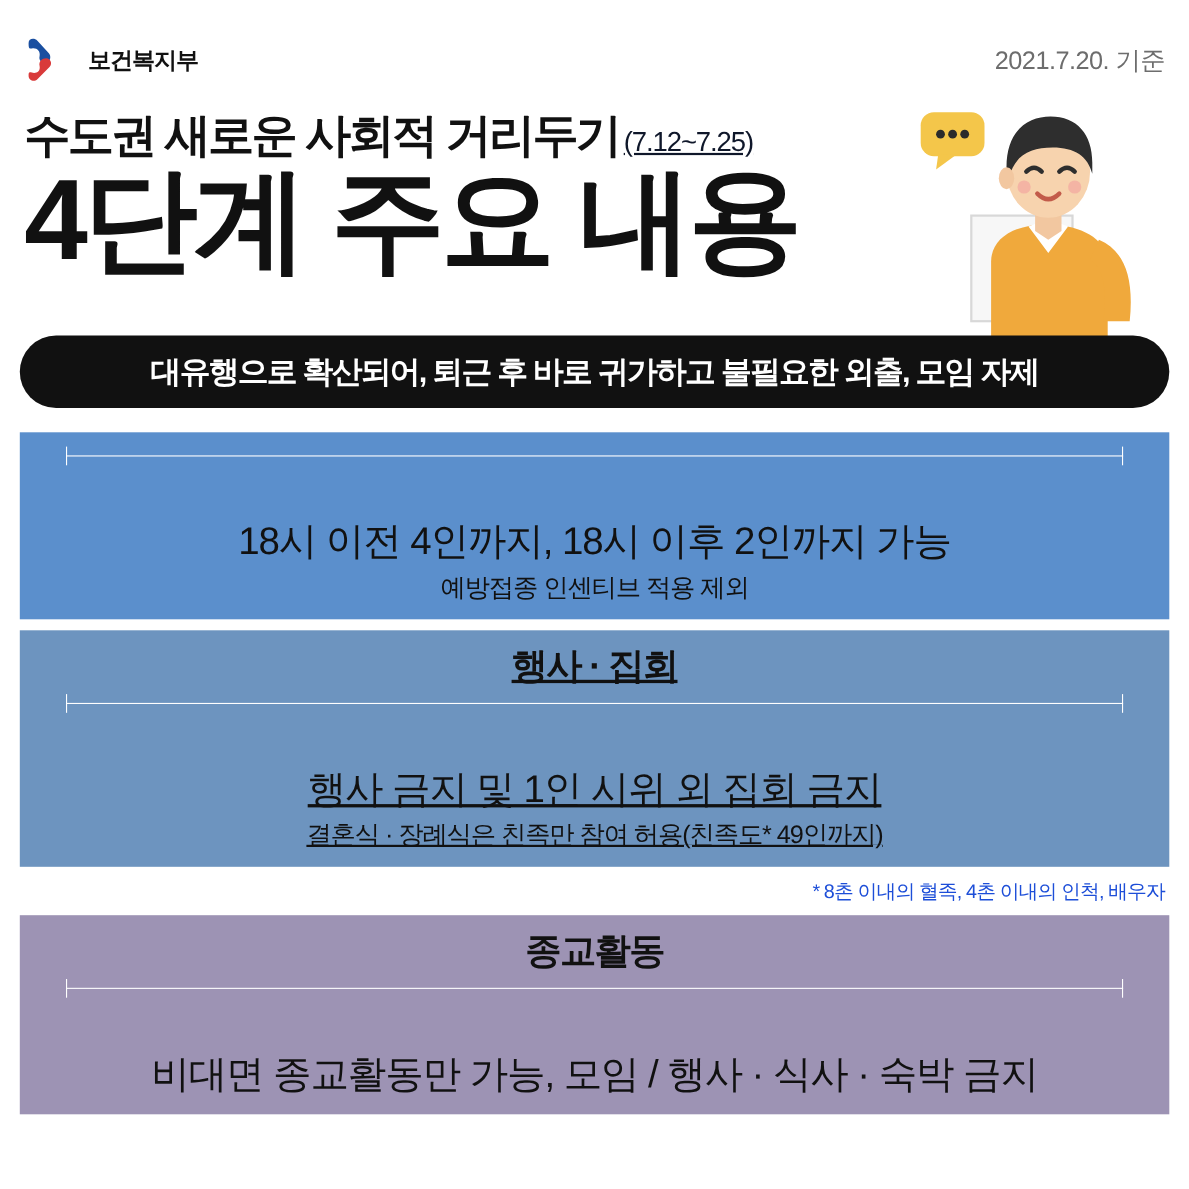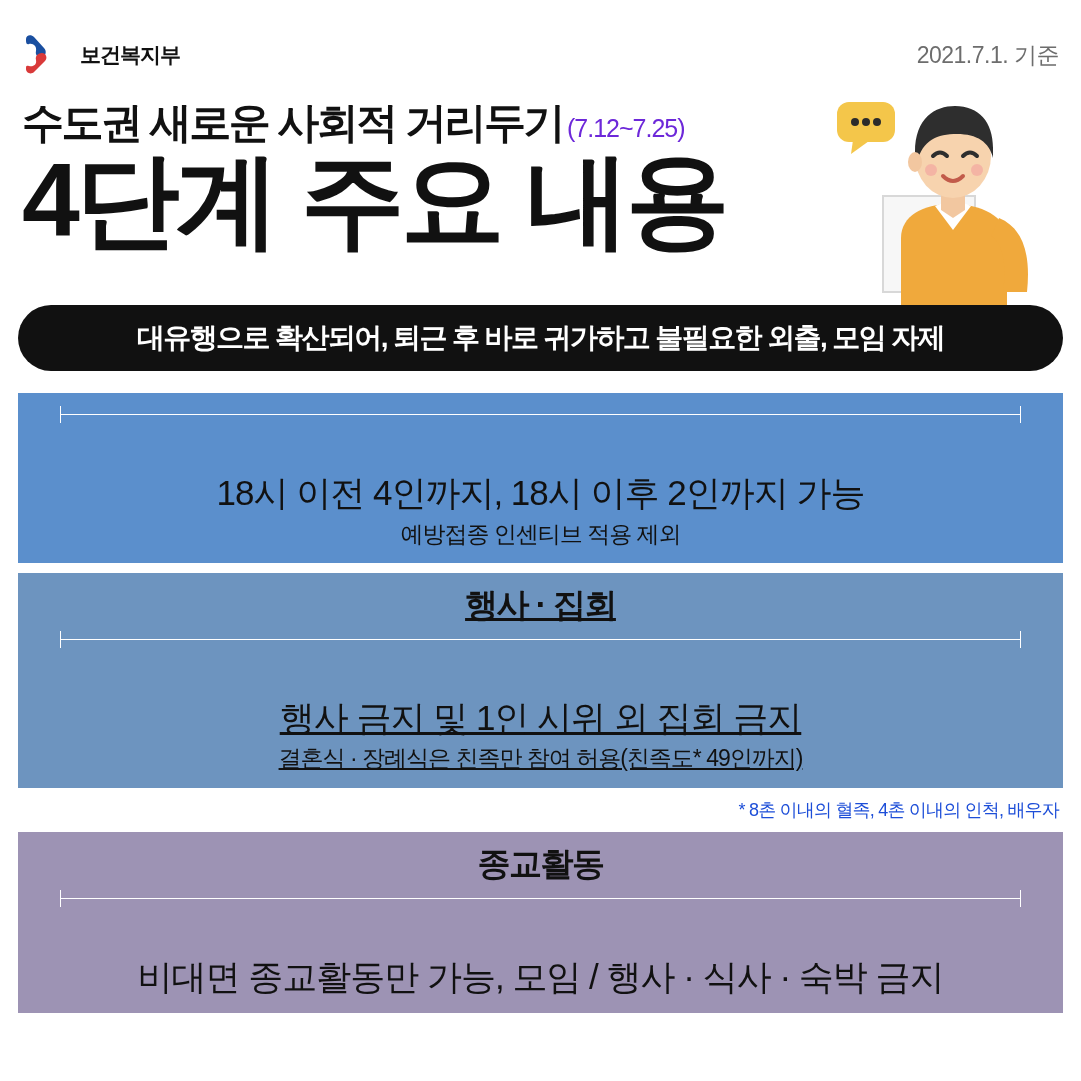--- a/index.html
+++ b/index.html
@@ -72,22 +72,23 @@
   .title-main {
     font-size: 42px;
     font-weight: bold;
     letter-spacing: -2.5px;
     color: #111111;
     line-height: 1.1;
   }
   .title-period {
     font-size: 25px;
     letter-spacing: -1px;
-    color: #6d28d9;
+    color: #0f172a;
     padding-left: 2px;
+    text-decoration: underline;
   }
   .title-big {
     font-size: 104px;
     font-weight: bold;
     letter-spacing: -4px;
     line-height: 1.0;
     margin-top: 2px;
     color: #111111;
     white-space: nowrap;
   }
@@ -202,21 +203,21 @@
   <div class="header">
     <div class="brand">
       <span class="brand-mark">
         <svg width="48" height="44" viewBox="0 0 48 44" xmlns="http://www.w3.org/2000/svg">
           <path d="M4 6 C4 2, 9 1, 12 4 L22 15 C25 18, 24 23, 20 24 C16 25, 13 22, 14 18 C15 13, 11 10, 7 11 C4 12, 4 9, 4 6 Z" fill="#1a4fa0"></path>
           <path d="M4 36 C4 40, 9 42, 12 39 L23 28 C26 25, 24 20, 20 20 C16 20, 13 23, 14 27 C15 32, 11 34, 7 33 C4 32, 4 33, 4 36 Z" fill="#d93a3a"></path>
         </svg>
       </span>
       <span class="brand-name">보건복지부</span>
     </div>
-    <div class="date-stamp">2021.7.1. 기준</div>
+    <div class="date-stamp">2021.7.20. 기준</div>
   </div>
 
   <div class="title-wrap">
     <div class="title-line1">
       <span class="title-main">수도권 새로운 사회적 거리두기</span>
       <span class="title-period">(7.12~7.25)</span>
     </div>
     <div class="title-big">4단계 주요 내용</div>
   </div>
 

